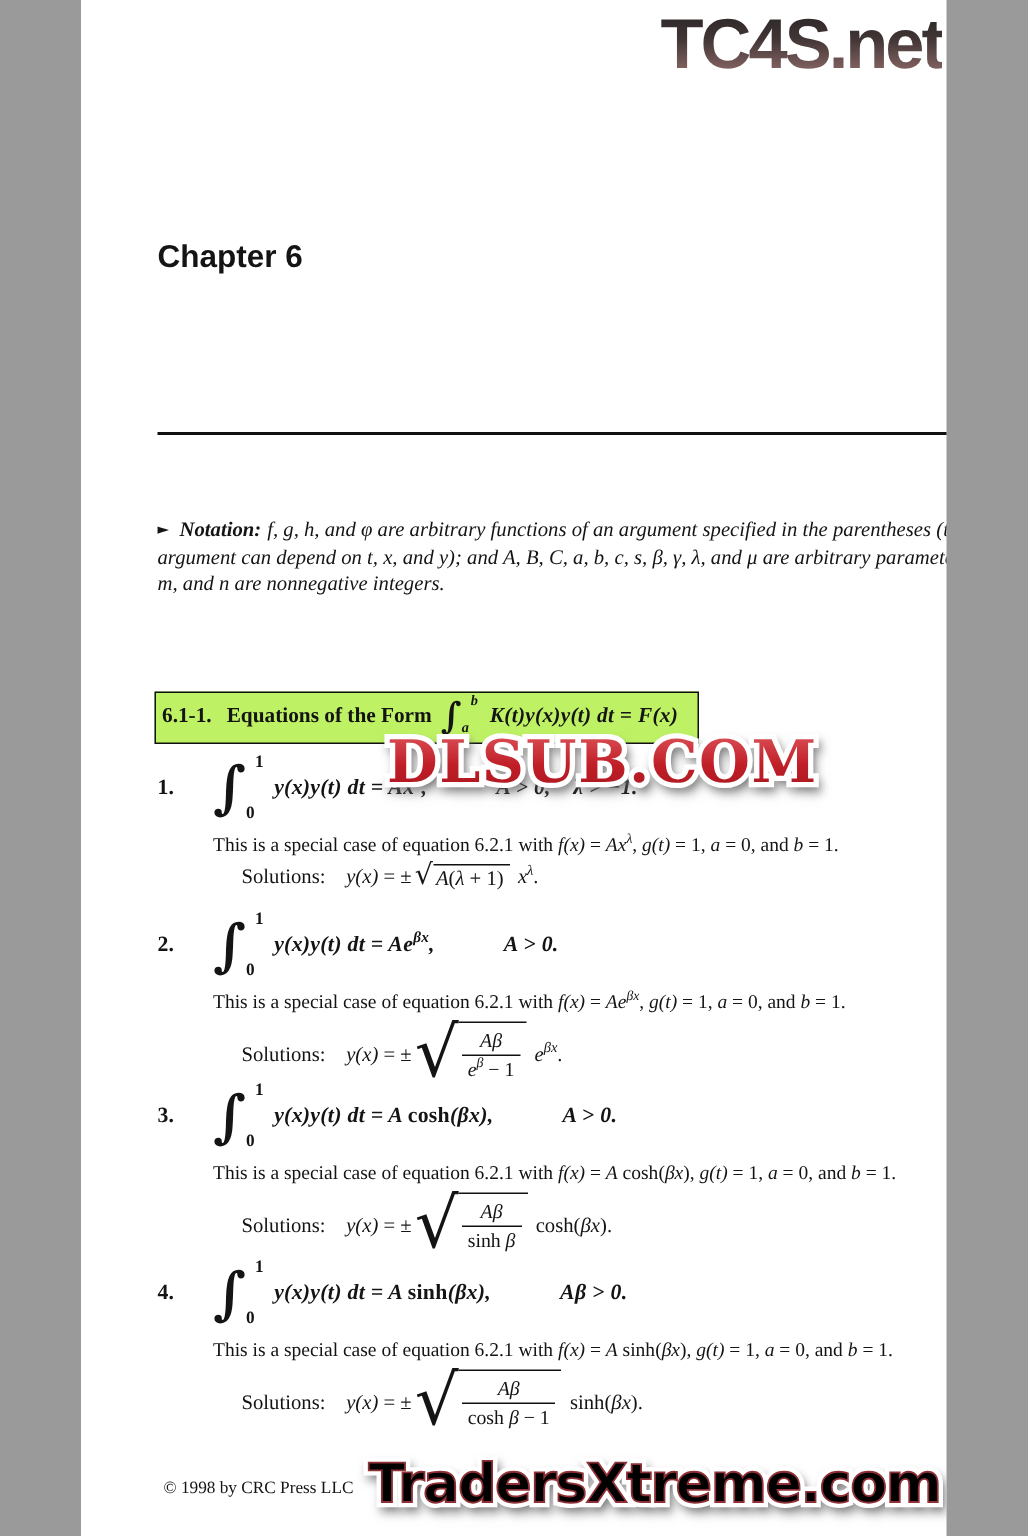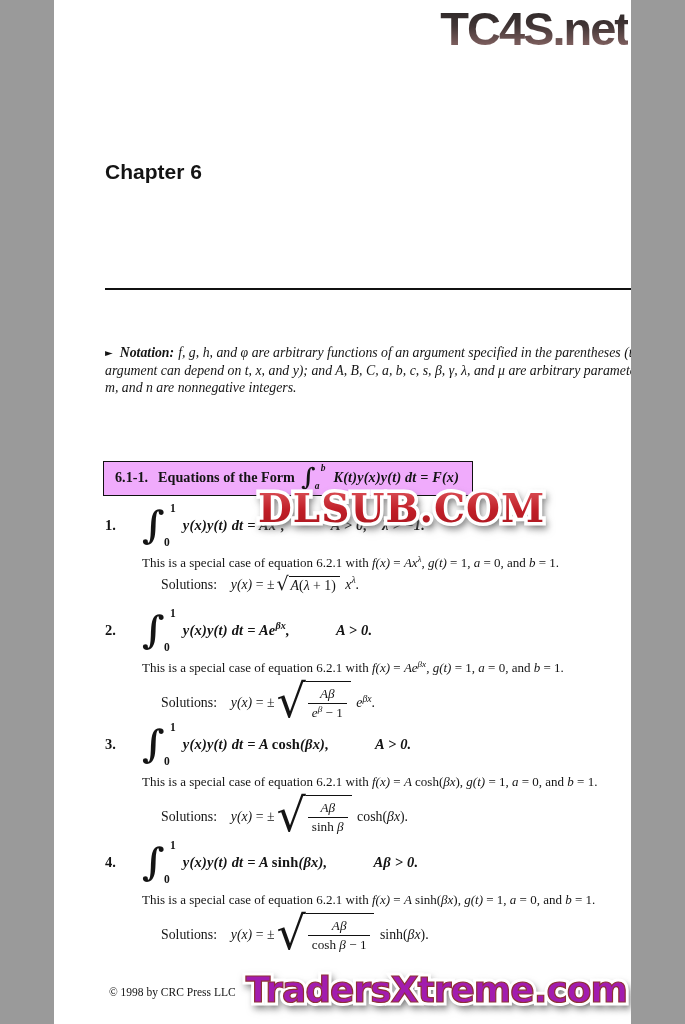--- a/index.html
+++ b/index.html
@@ -31,23 +31,23 @@
 
   .sec-heading {
     position:absolute; top:406px; left:51px;
     display:grid; grid-template-columns:44px auto;
     font-family:"Liberation Sans","DejaVu Sans",sans-serif;
     font-weight:bold; font-size:19px; line-height:24.5px;
   }
 
   .ss-box {
     position:absolute; top:461px; left:49px;
-    border:1.4px solid #111; padding:2px 13px 4px 11px;
+    border:1.4px solid #111; padding:2px 13px 4px 4px;
     font-weight:bold; font-size:14.2px;
-    display:inline-flex; align-items:center; background:#f0abfc;
+    display:inline-flex; align-items:center; background:#bef264;
   }
   .ss-label { margin-right:10px; }
   .ss-formula { font-style:italic; margin-left:3px; letter-spacing:0.2px; }
 
   
   .integral { display:inline-flex; align-items:center; font-style:normal; }
   .int-sign { font-family:"DejaVu Serif","DejaVu Sans",serif; font-weight:bold; font-size:38px; line-height:0.95; }
   .int-limits {
     display:flex; flex-direction:column; justify-content:space-between;
     height:45px; font-size:11.5px; font-weight:bold; line-height:1; margin-left:1px;
@@ -110,21 +110,21 @@
   .wm-mid .txt {
     background:linear-gradient(180deg,#e05a60 0%,#c01e27 55%,#a8161e 100%);
     -webkit-background-clip:text; background-clip:text; color:transparent;
   }
   .wm-bottom {
     top:969px; right:4px;
     font-family:"DejaVu Sans","Liberation Sans",sans-serif;
     font-weight:bold; font-size:36px; letter-spacing:-1px;
     filter:drop-shadow(2px 4px 3px rgba(110,110,110,0.55));
   }
-  .wm-bottom .txt { color:#a21caf; -webkit-text-stroke:1.2px #8e3036; }
+  .wm-bottom .txt { color:#000000; -webkit-text-stroke:1.2px #8e3036; }
 
   .copyright { position:absolute; top:986px; left:55px; font-size:11.5px; }
 </style>
 </head>
 <body>
 
 <div class="page">
 
   <div class="wm wm-top">
     <span class="txt" data-text="TC4S.net">TC4S.net</span>

